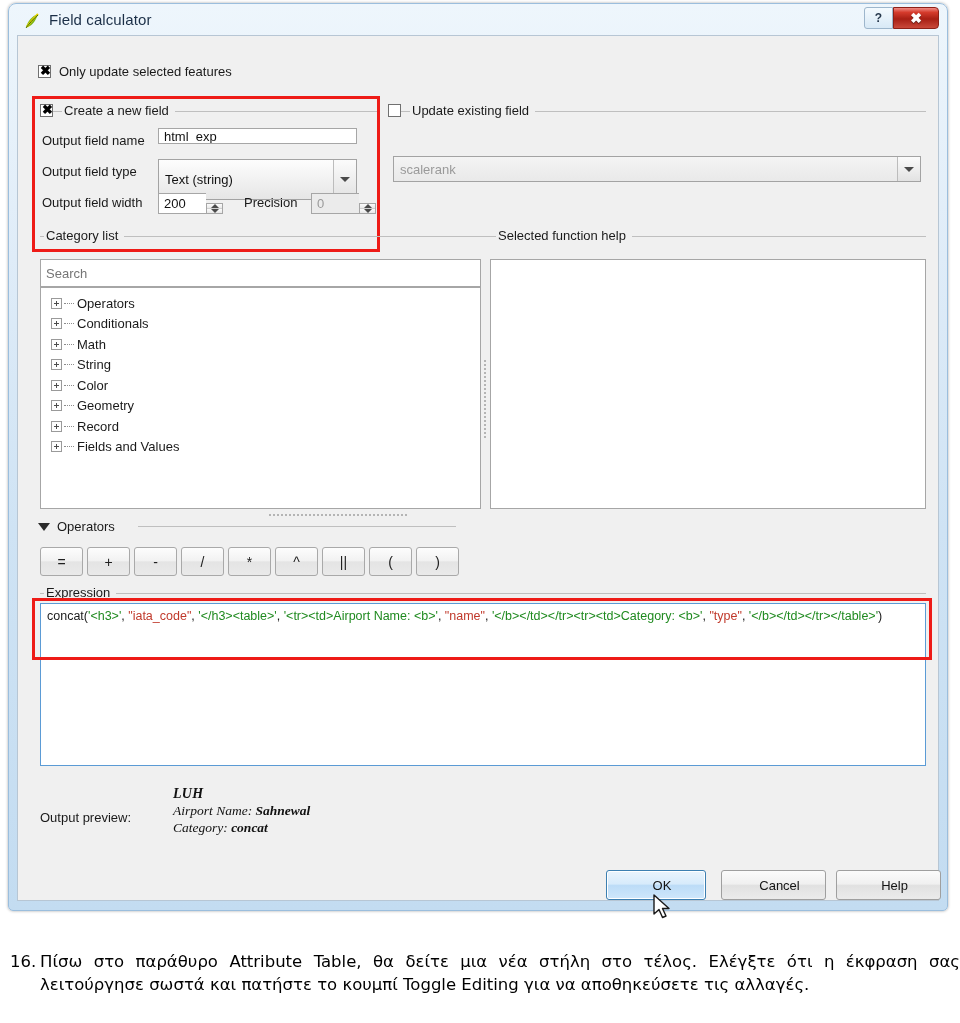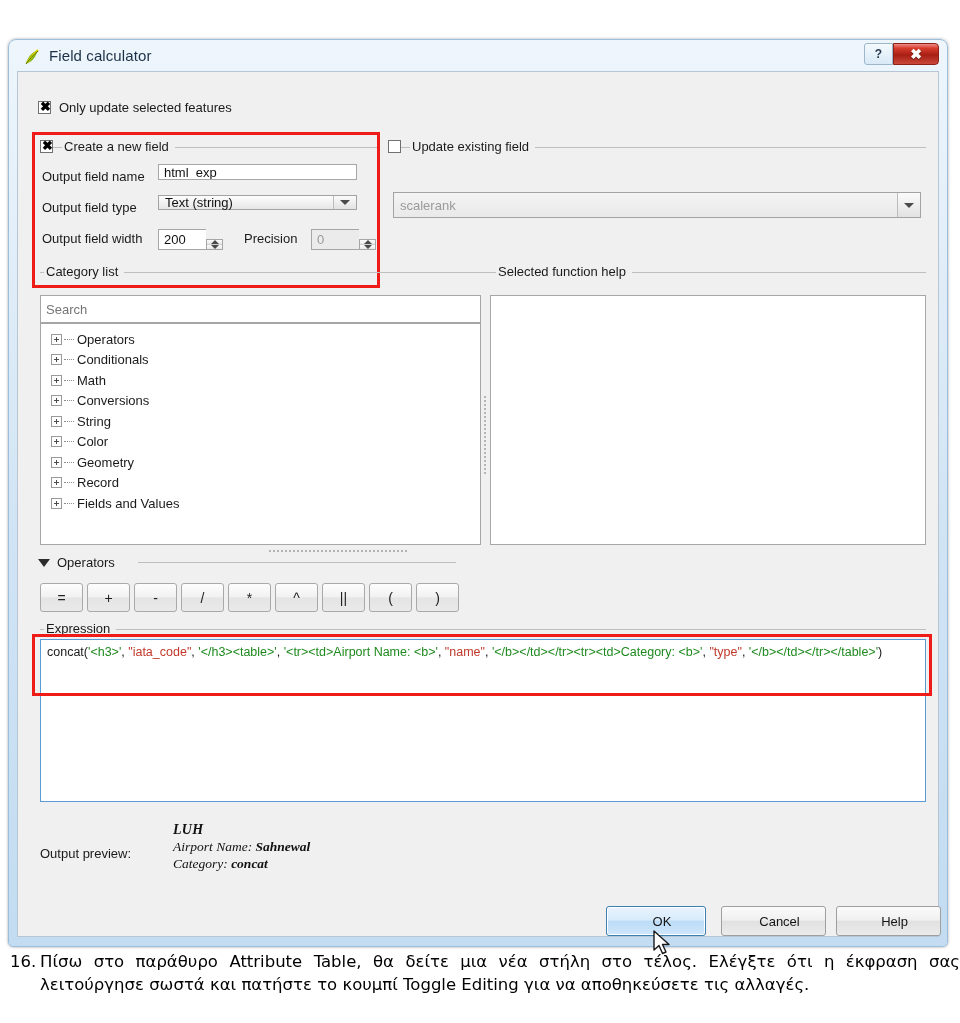--- a/index.html
+++ b/index.html
@@ -13,21 +13,20 @@
   
   .dialog {
     position: absolute;
     left: 8px; top: 3px;
     width: 940px; height: 908px;
     border-radius: 8px 8px 5px 5px;
     background: linear-gradient(180deg,#eef6fc 0%, #dfecf8 28%, #cfe3f4 58%, #c3dcf1 100%);
     border: 1px solid #9bbedd;
     box-shadow: 0 0 3px rgba(0,0,0,.35);
     box-sizing: border-box;
-    margin-top: 36px;
   }
   .titlebar {
     position: absolute; left:0; top:0; right:0; height: 33px;
   }
   .title-icon {
     position: absolute; left: 14px; top: 8px; width: 18px; height: 18px;
   }
   .title-text {
     position: absolute; left: 40px; top: 7px;
     font-size: 15px; color: #1b2f47;
@@ -281,21 +280,21 @@
       <div class="group-title" style="left:22px; white-space:nowrap;">
         <span class="lbl">Create a new field</span>
       </div>
     </div>
     <span class="cbox checked" style="position:absolute; left:22px; top:68px;"></span>
 
     <div class="lbl" style="position:absolute; left:24px; top:97px;">Output field name</div>
     <input class="tinput" style="position: absolute; left: 140px; top: 92px; width: 199px; height: 16px;" value="html_exp">
 
     <div class="lbl" style="position:absolute; left:24px; top:128px;">Output field type</div>
-    <div class="combo" style="position:absolute; left:140px; top:123px; width:199px; height:15px;">
+    <div class="combo" style="position:absolute; left:140px; top:123px; width:199px; height:41px;">
       <span class="ctext">Text (string)</span>
       <span class="carrow">
           <i class="tri-down"></i>
         </span>
     </div>
 
     <div class="lbl" style="position:absolute; left:24px; top:159px;">Output field width</div>
     <div class="spin" style="left:140px; top:154px; height:24px;">
       <div class="sval">200</div>
       <div class="sbtns">
@@ -356,25 +355,20 @@
           <span class="tree-label">Conditionals</span>
         </div>
         <div class="tree-row">
           <span class="expander"></span>
             <span class="tree-dots"></span>
           <span class="tree-label">Math</span>
         </div>
         <div class="tree-row">
           <span class="expander"></span>
             <span class="tree-dots"></span>
-          <span class="tree-label">Conversions</span>
-        </div>
-        <div class="tree-row">
-          <span class="expander"></span>
-            <span class="tree-dots"></span>
           <span class="tree-label">String</span>
         </div>
         <div class="tree-row">
           <span class="expander"></span>
             <span class="tree-dots"></span>
           <span class="tree-label">Color</span>
         </div>
         <div class="tree-row">
           <span class="expander"></span>
             <span class="tree-dots"></span>

